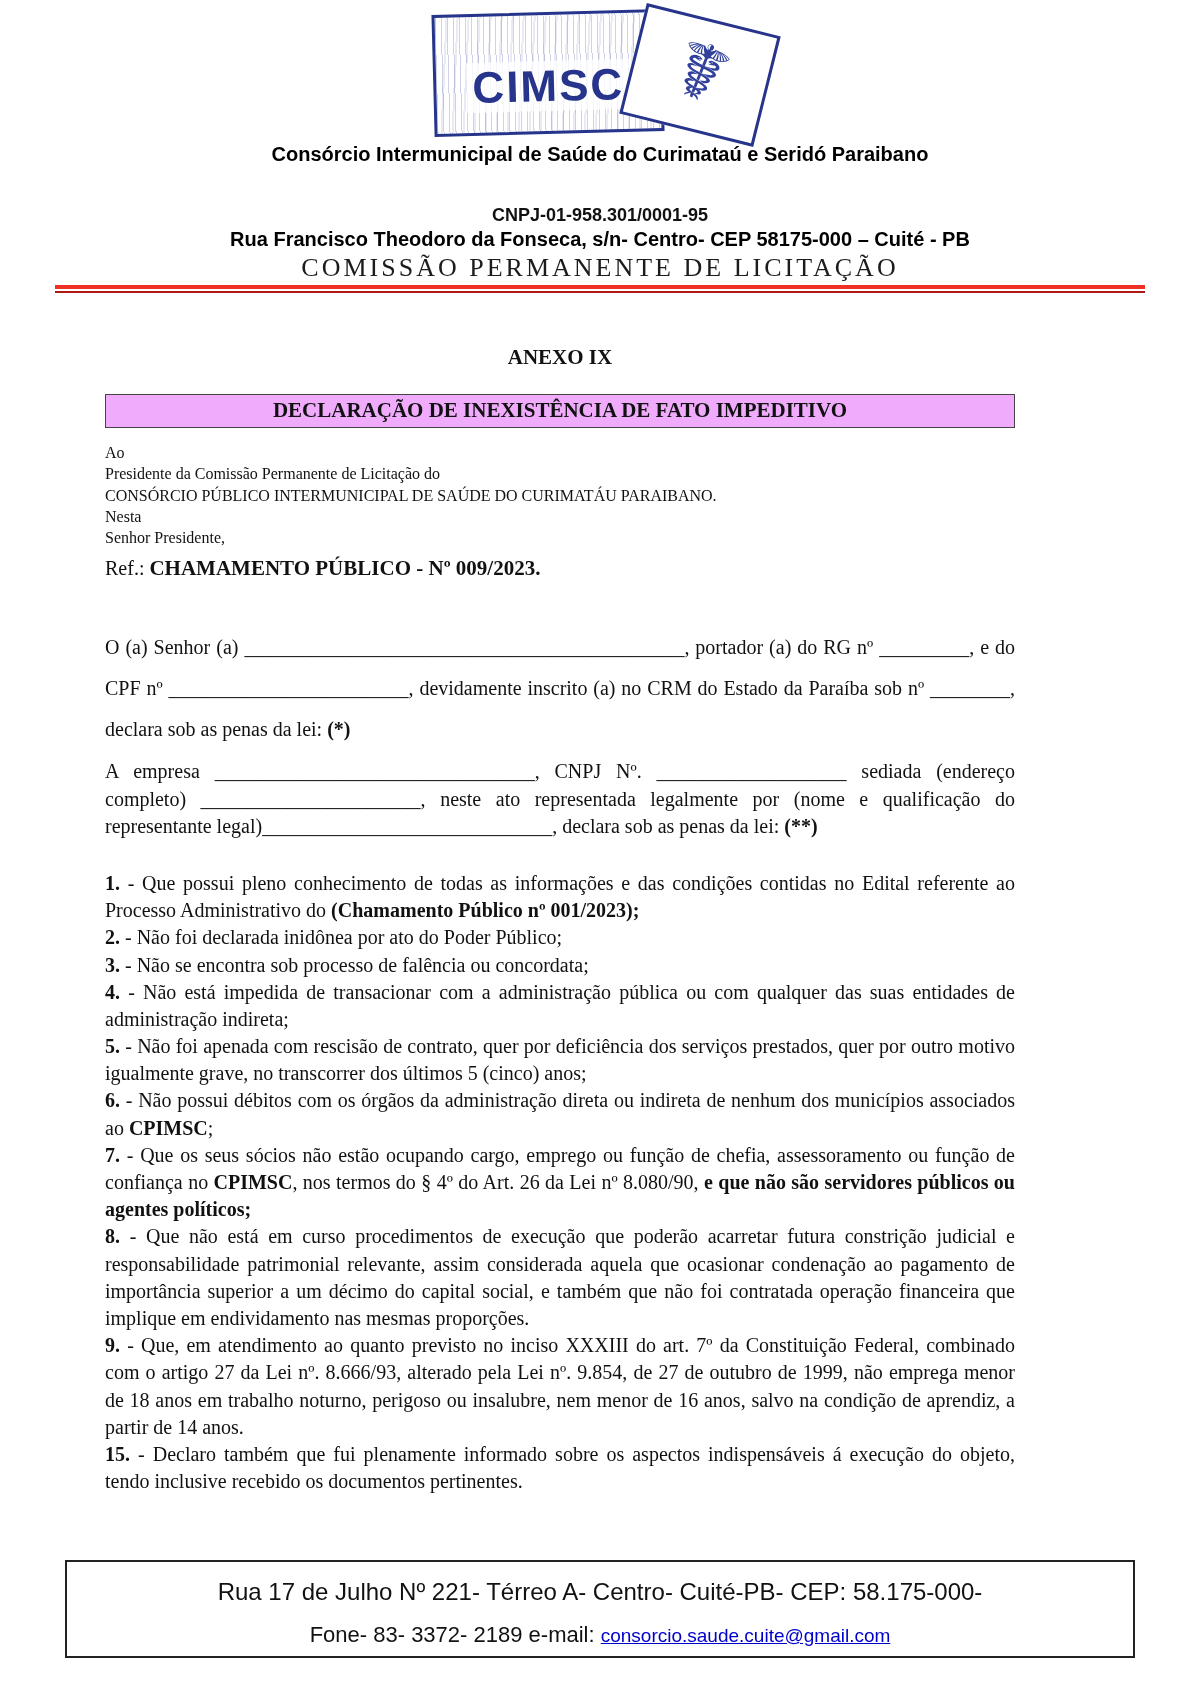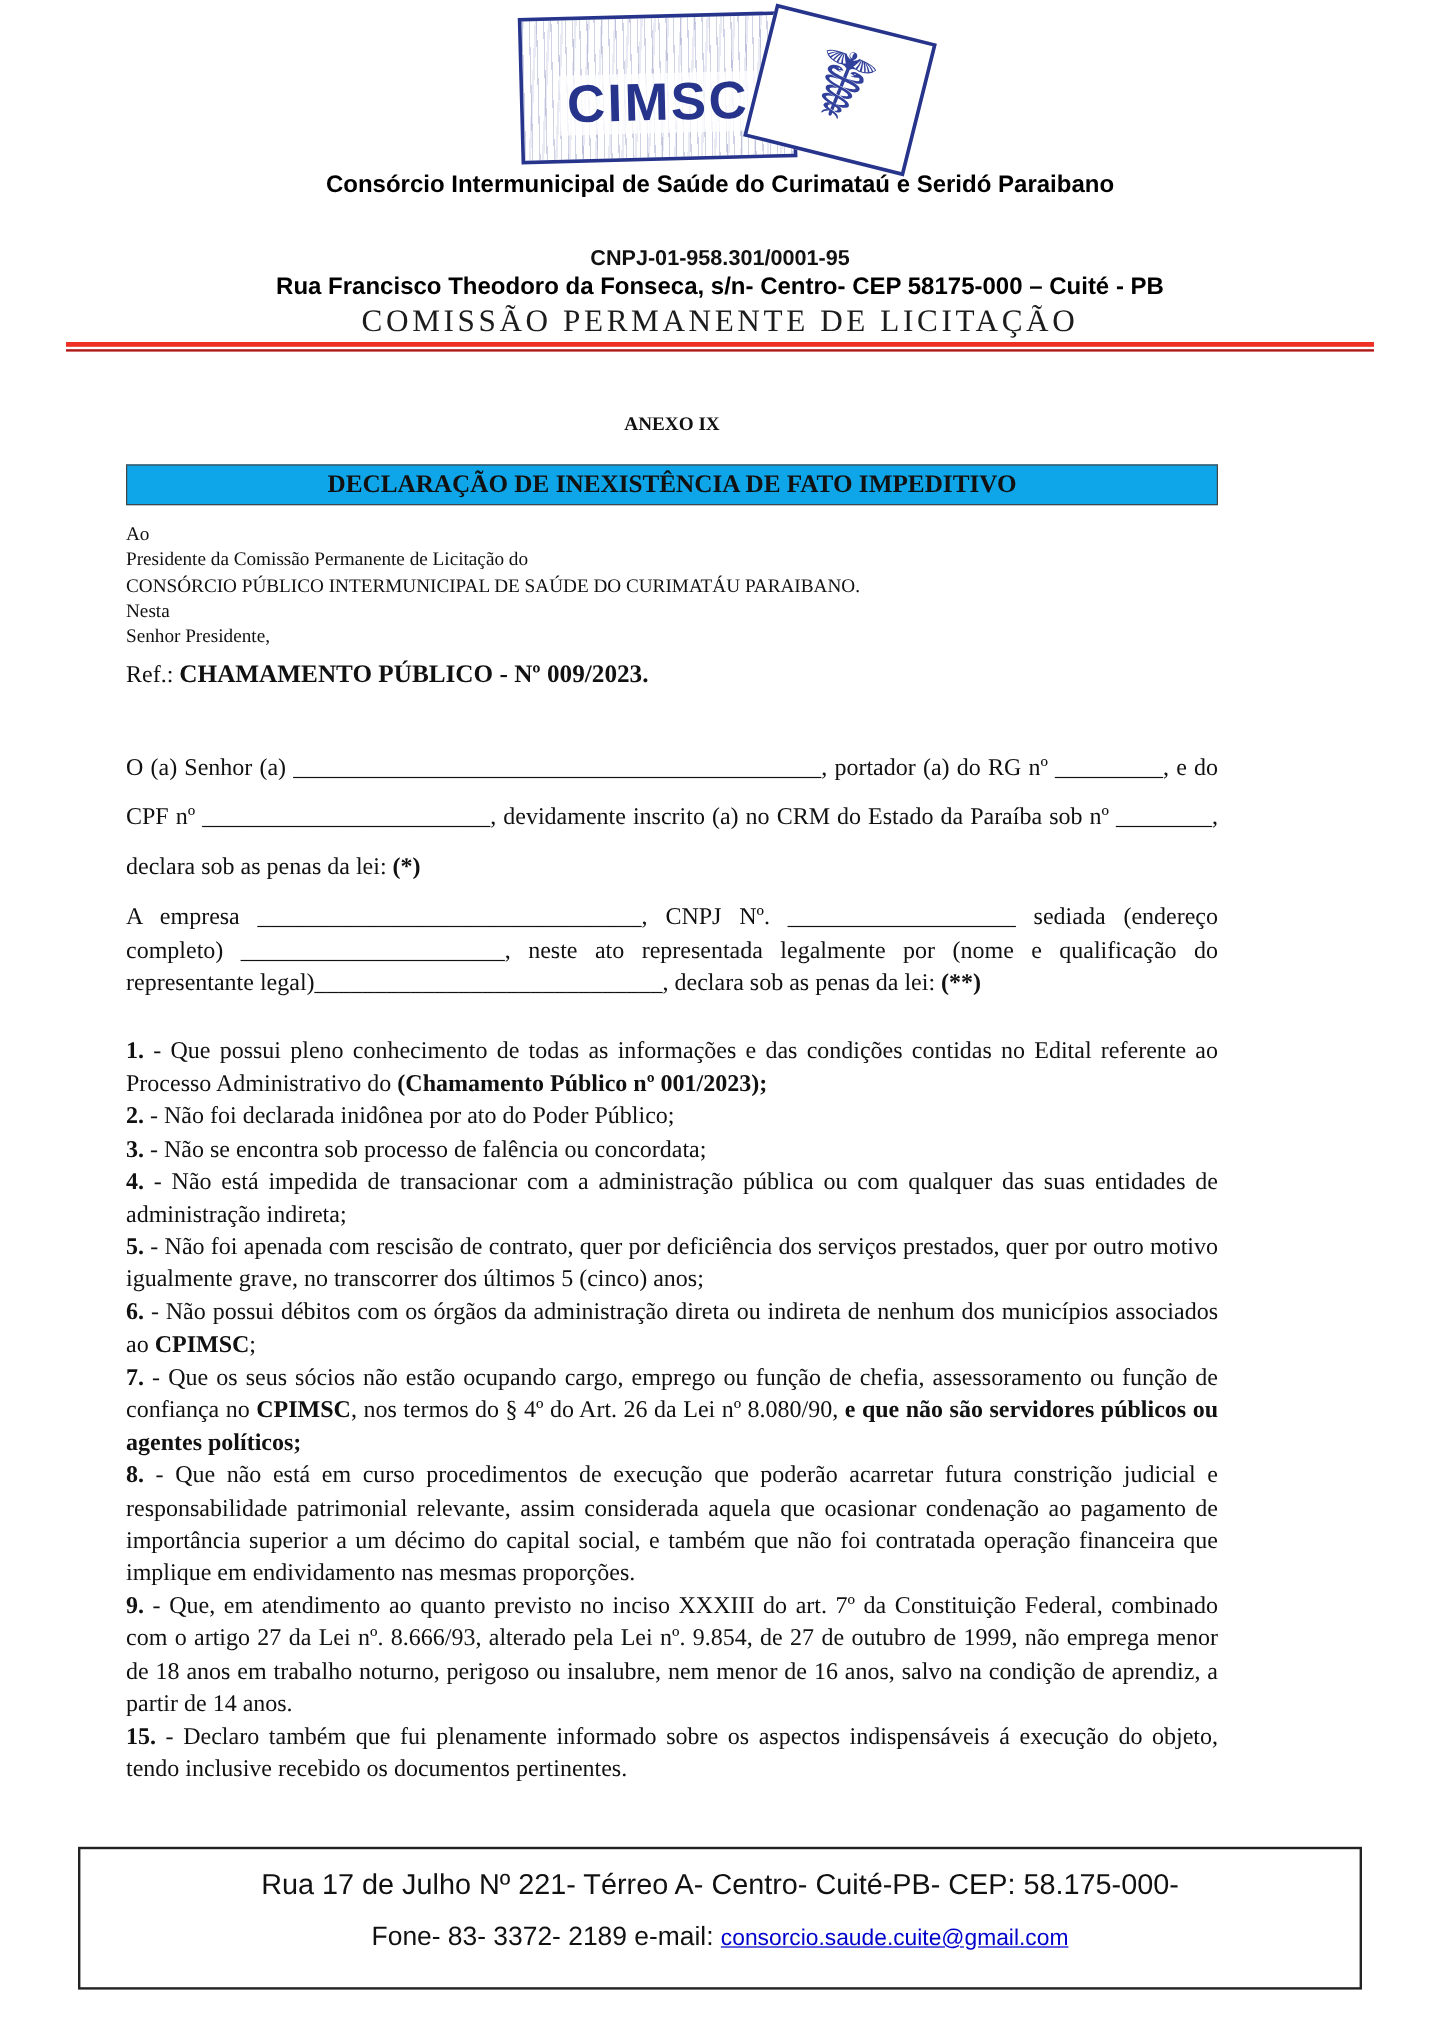--- a/index.html
+++ b/index.html
@@ -49,43 +49,43 @@
     font-family:"Liberation Serif", serif; font-size:26px; letter-spacing:3px;
     color:#1c1c1c; margin-top:2px; line-height:1.1;
   }
   .red-divider { margin:3px 55px 0; }
   .red-divider .thick { height:4px; background:#ee3124; }
   .red-divider .thin  { height:2px; background:#b01818; margin-top:2px; }
 
   
   .content { margin:0 185px 0 105px; }
   .annex-heading {
-    text-align:center; font-weight:bold; font-size:16px; margin:52px 0 0;
+    text-align:center; font-weight:bold; font-size:21px; margin:52px 0 0;
   }
   .title-box {
-    margin-top:24px; border:1px solid #444; background:#0ea5e9;
+    margin-top:24px; border:1px solid #444; background:#f0abfc;
     text-align:center; font-weight:bold; font-size:21px; padding:3px 0 4px;
   }
   .addressee { margin-top:14px; font-size:16px; line-height:1.33; }
   .addressee p { margin:0; }
   .ref-line { margin:8px 0 0; font-size:20px; }
   .ref-line b { font-size:21px; }
   .para-person {
     margin:46px 0 0; font-size:20px; line-height:2.05; text-align:justify;
   }
   .para-company {
     margin:8px 0 0; font-size:20px; line-height:1.36; text-align:justify;
   }
   .clauses { margin-top:30px; }
   .clause { margin:0; font-size:20px; line-height:1.36; text-align:justify; }
 
   
   .footer-box {
     position:absolute; left:65px; right:65px; bottom:40px;
-    border:2px solid #222; text-align:center; padding:16px 10px 29px;
+    border:2px solid #222; text-align:center; padding:16px 10px 8px;
     font-family:"Liberation Sans", sans-serif; color:#111;
   }
   .footer-address { font-size:24px; }
   .footer-contact { font-size:22px; margin-top:16px; }
   .footer-email { color:#0000cc; text-decoration:underline; font-size:19px; cursor:pointer; }
 </style>
 </head>
 <body>
 
 <div class="page">

